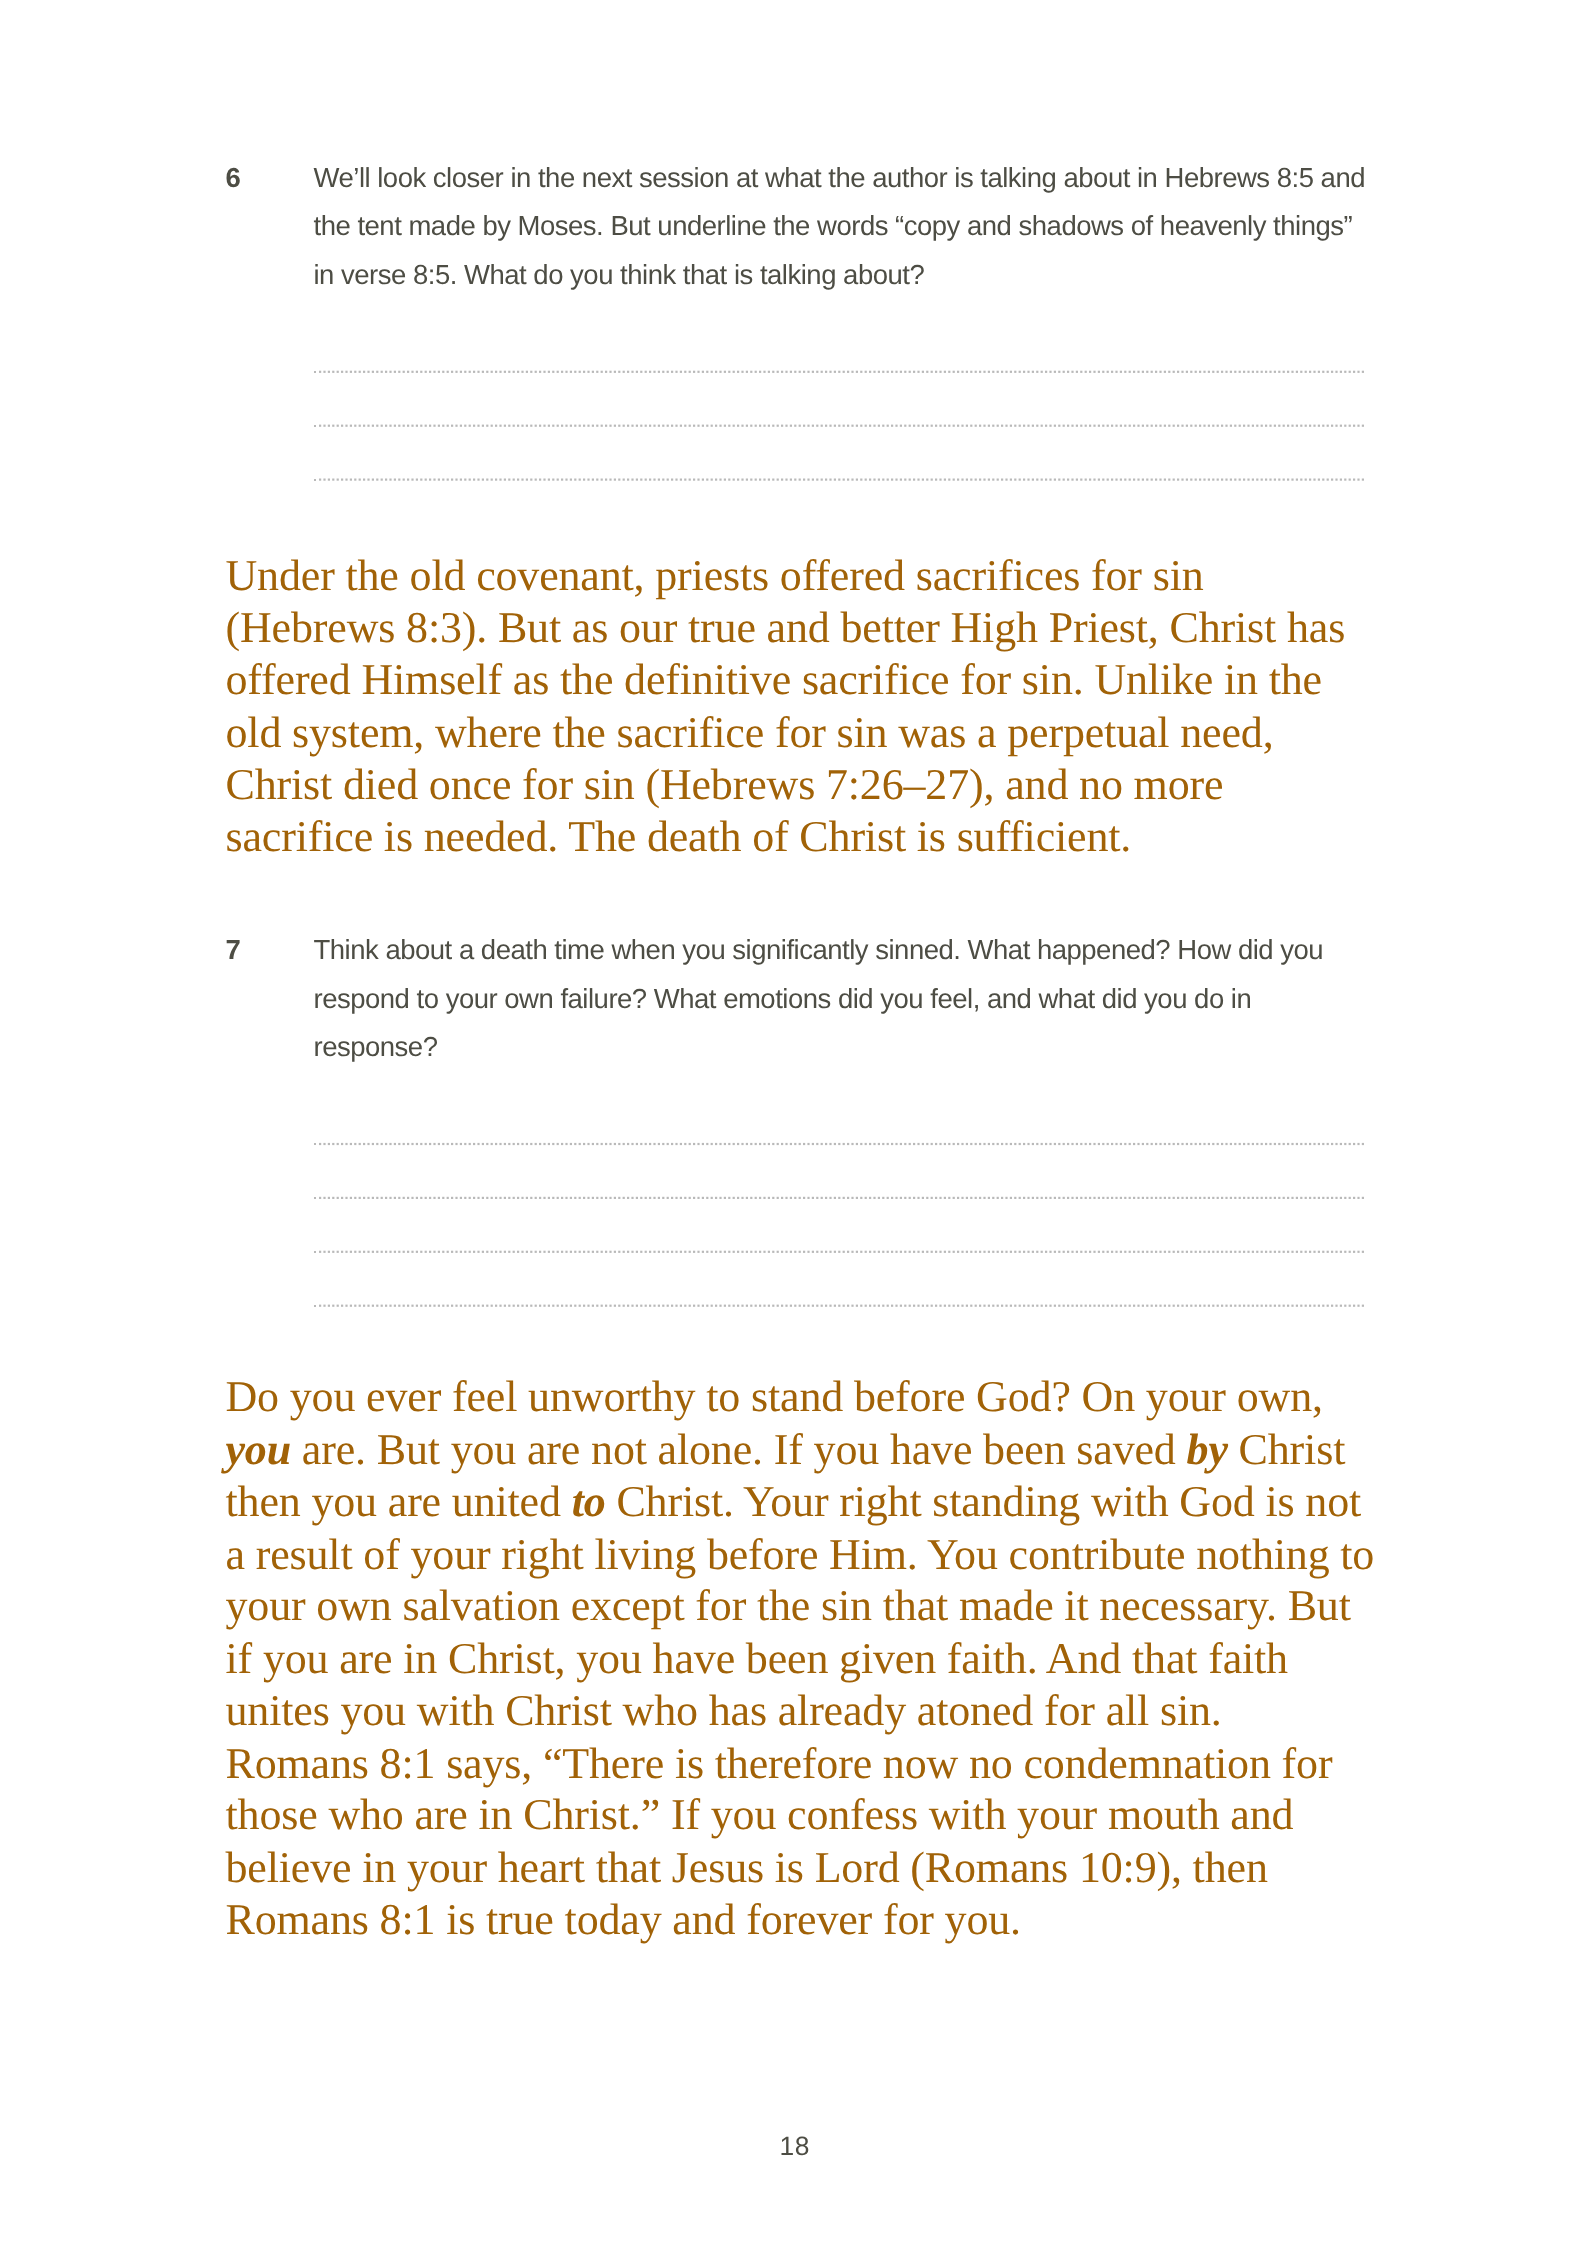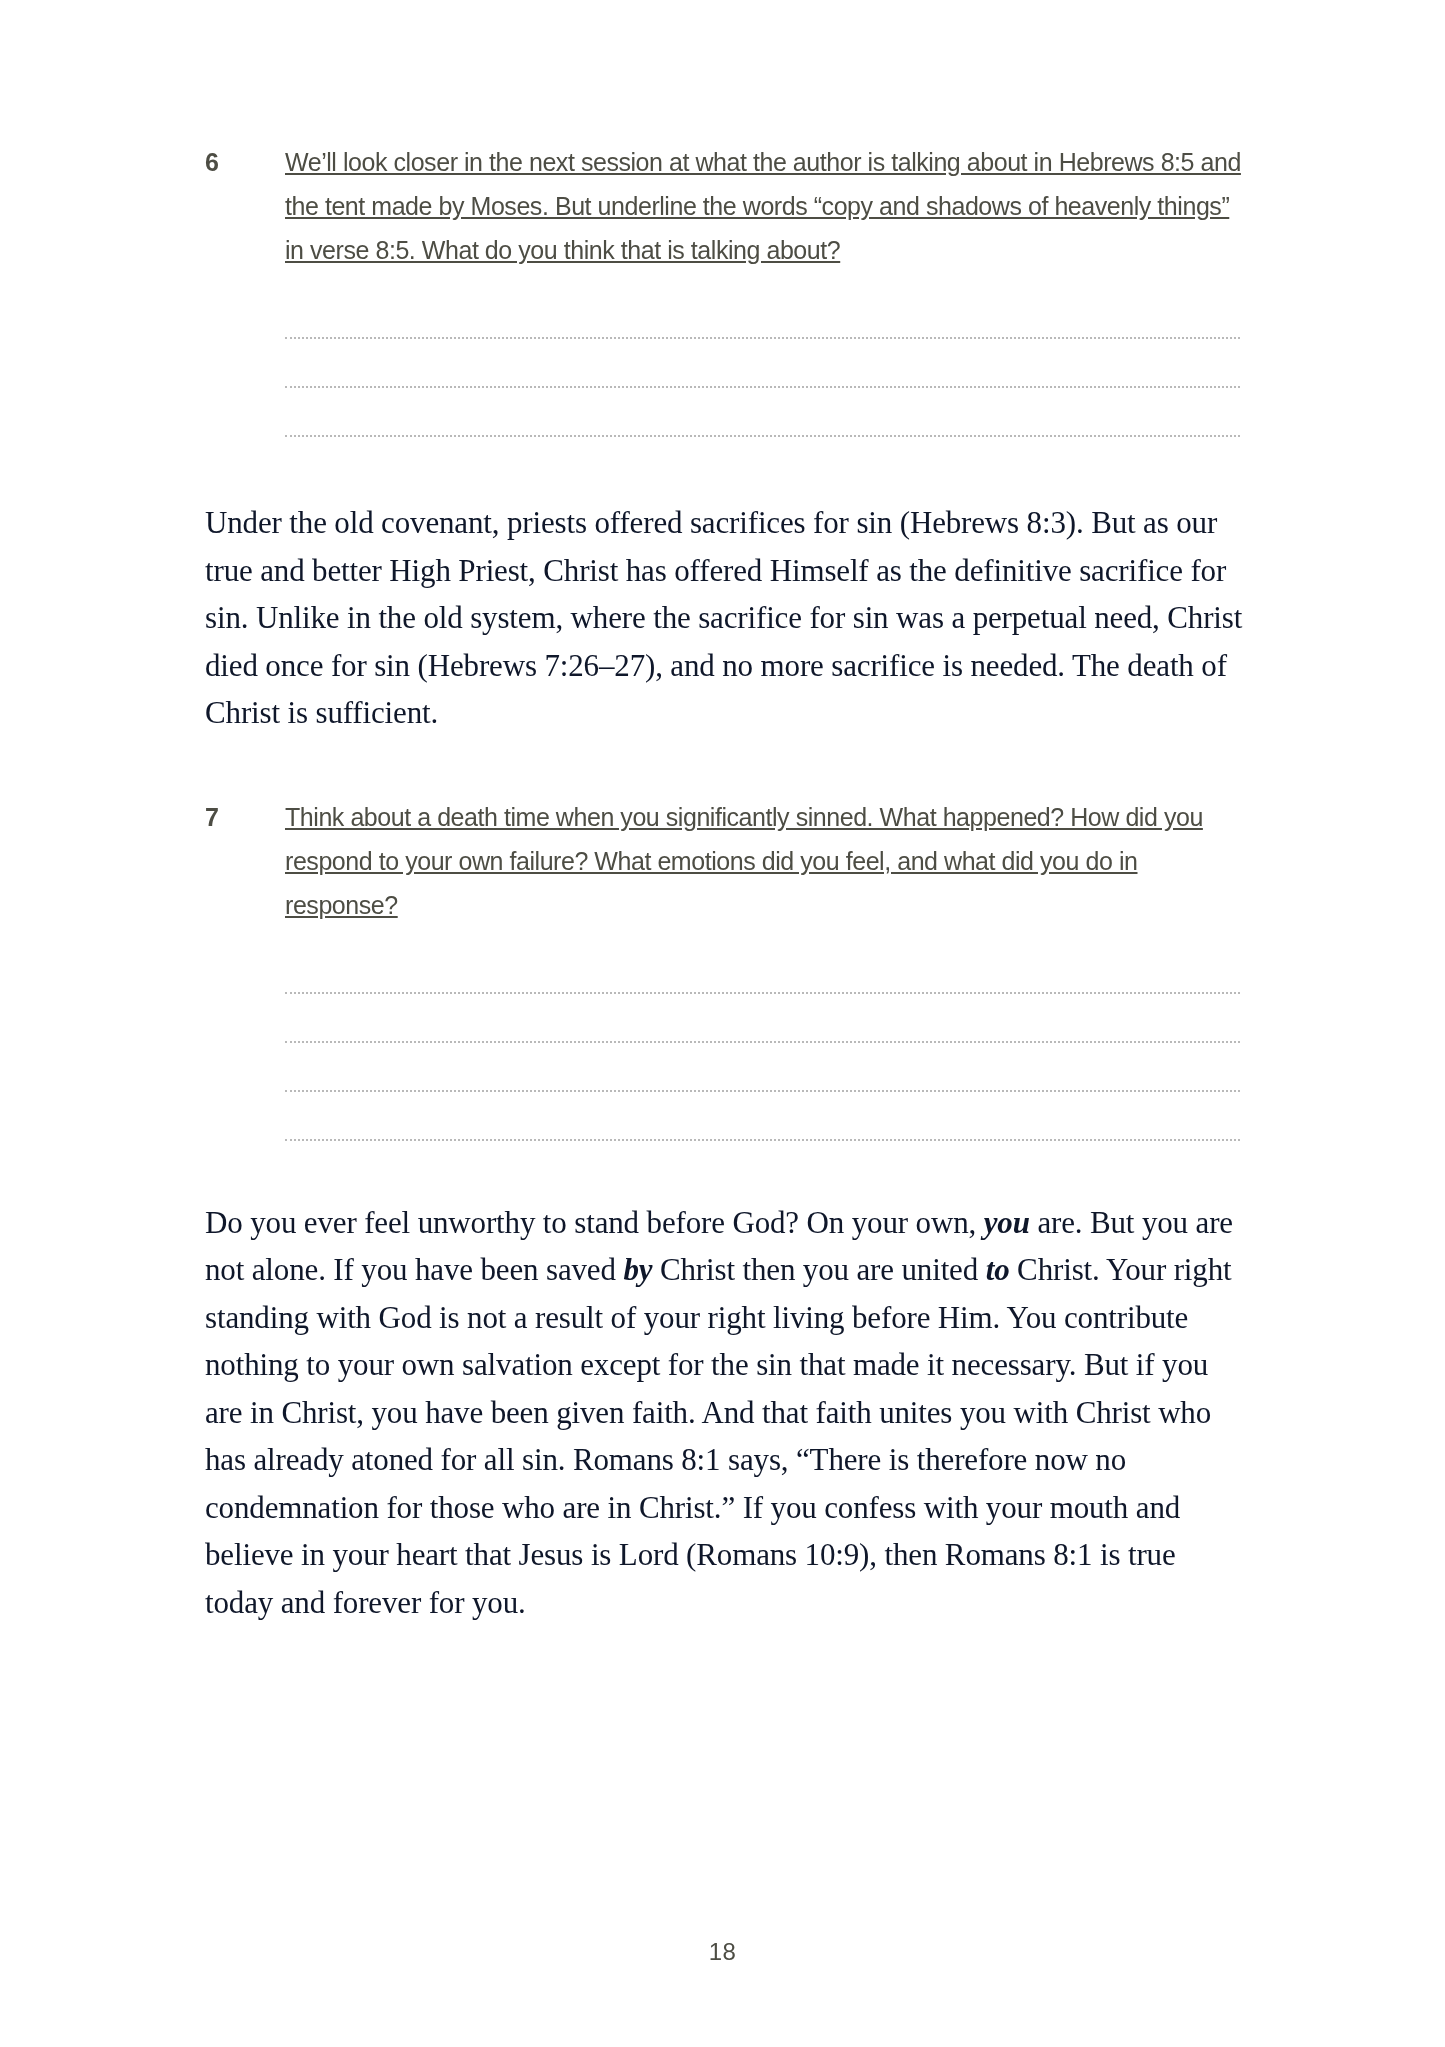--- a/index.html
+++ b/index.html
@@ -51,43 +51,42 @@
     letter-spacing: -0.2px;
   }
   .q-text {
     margin-left: 80px;
     font-family: "Liberation Sans", "DejaVu Sans", sans-serif;
     font-size: 25px;
     line-height: 44px;
     color: #4d4d44;
     letter-spacing: -0.45px;
     font-weight: 400;
-    text-decoration: underline;
   }
 
   
   .answer-lines {
     margin-left: 80px;
     margin-top: 18px;
   }
   .answer-line {
     height: 47px;
     border-bottom: 2px dotted #b9b9b9;
     width: 955px;
   }
   .answer-line:last-child {
     border-bottom: 2px dotted #b9b9b9;
   }
 
   
   .body-para {
     font-family: "Liberation Serif", "DejaVu Serif", serif;
-    font-size: 31px;
+    font-size: 40px;
     line-height: 47.5px;
-    color: #0f172a;
+    color: #a16207;
     letter-spacing: -0.15px;
     margin: 0;
     width: 1045px;
   }
   .body-para em {
     font-style: italic;
     font-weight: bold;
   }
 
   .gap-after-q6-lines { height: 62px; }

